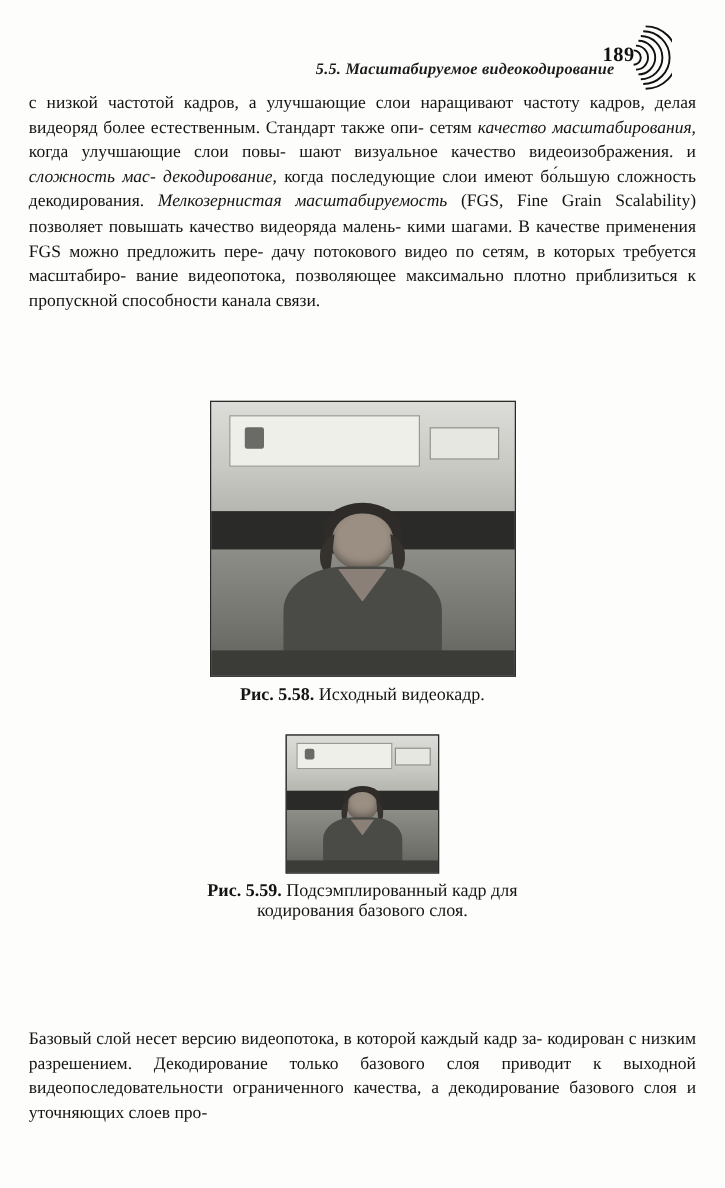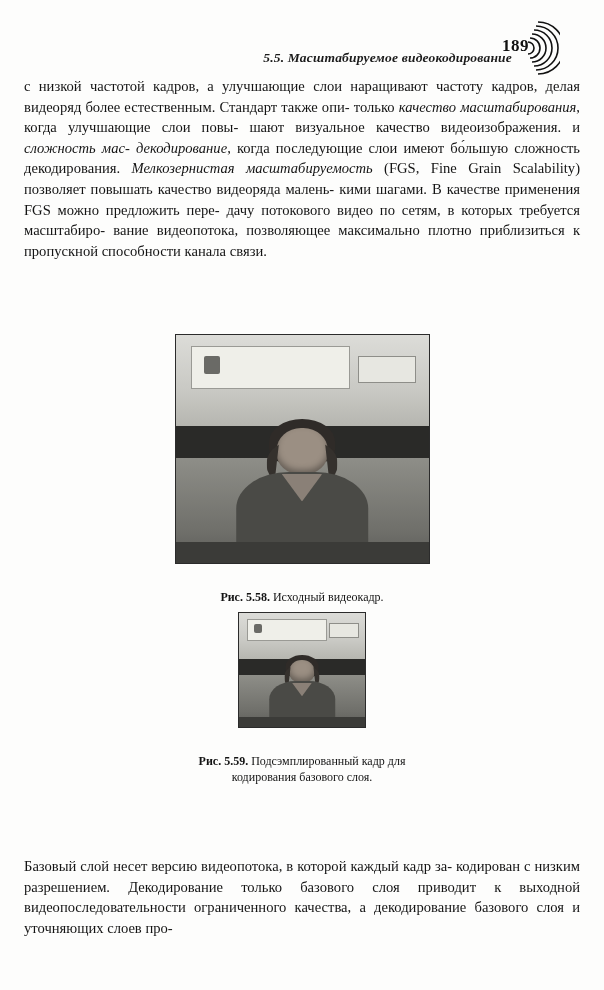--- a/index.html
+++ b/index.html
@@ -84,24 +84,24 @@
   }
   .fig-img {
     display: block;
     margin: 0 auto;
     background: #6e6e6e;
     position: relative;
     overflow: hidden;
     border: 1px solid #2b2b2b;
   }
   .fig-caption {
-    font-size: 12px;
+    font-size: 15px;
     line-height: 15.5px;
     color: #141414;
-    margin-top: 26px;
+    margin-top: 8px;
   }
   .fig-caption .cap-label {
     font-weight: bold;
   }
 
   #figure-1 { top: 334px; left: 24px; width: 556px; }
   #figure-1 .fig-img { width: 253px; height: 228px; }
 
   #figure-2 { top: 612px; left: 24px; width: 556px; }
   #figure-2 .fig-img { width: 126px; height: 114px; }
@@ -195,21 +195,21 @@
           <path d="M30 22 A 6 6 0 0 1 30 34"></path>
         </g>
       </svg>
       <div class="folio-num">189</div>
     </div>
   </div>
 
   <div class="bodytext" id="para-1">
     <span>с низкой частотой кадров, а улучшающие слои наращивают частоту</span>
     <span>кадров, делая видеоряд более естественным. Стандарт также опи-</span>
-    <span>только </span><i>качество масштабирования</i><span>, когда улучшающие слои повы-</span>
+    <span>сетям </span><i>качество масштабирования</i><span>, когда улучшающие слои повы-</span>
     <span>шают визуальное качество видеоизображения. и </span><i>сложность мас-</i>
     <i>декодирование</i><span>, когда последующие слои имеют бо́льшую сложность</span>
     <span>декодирования. </span><i>Мелкозернистая масштабируемость</i><span> (FGS, Fine</span>
     <span>Grain Scalability) позволяет повышать качество видеоряда малень-</span>
     <span>кими шагами. В качестве применения FGS можно предложить пере-</span>
     <span>дачу потокового видео по сетям, в которых требуется масштабиро-</span>
     <span>вание видеопотока, позволяющее максимально плотно приблизиться</span>
     <span>к пропускной способности канала связи.</span>
   </div>
 

